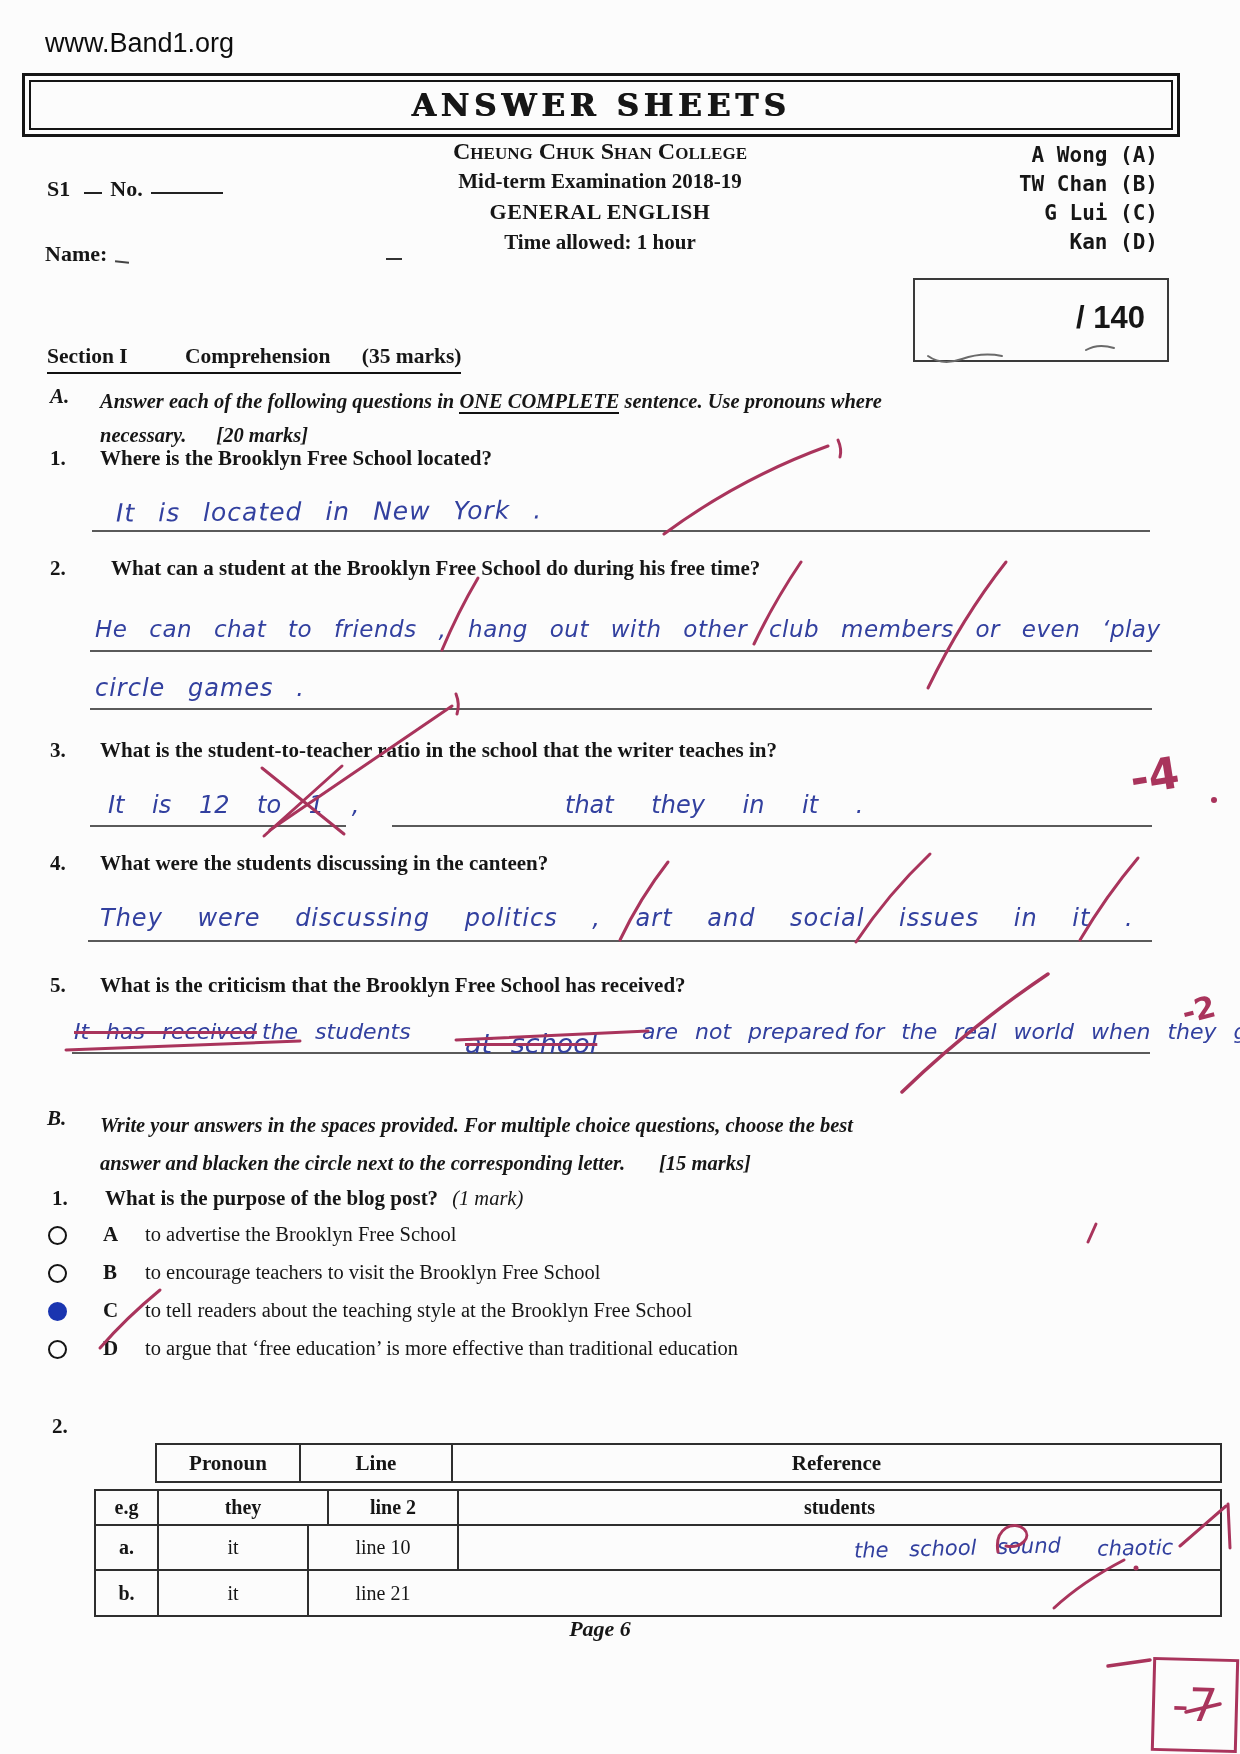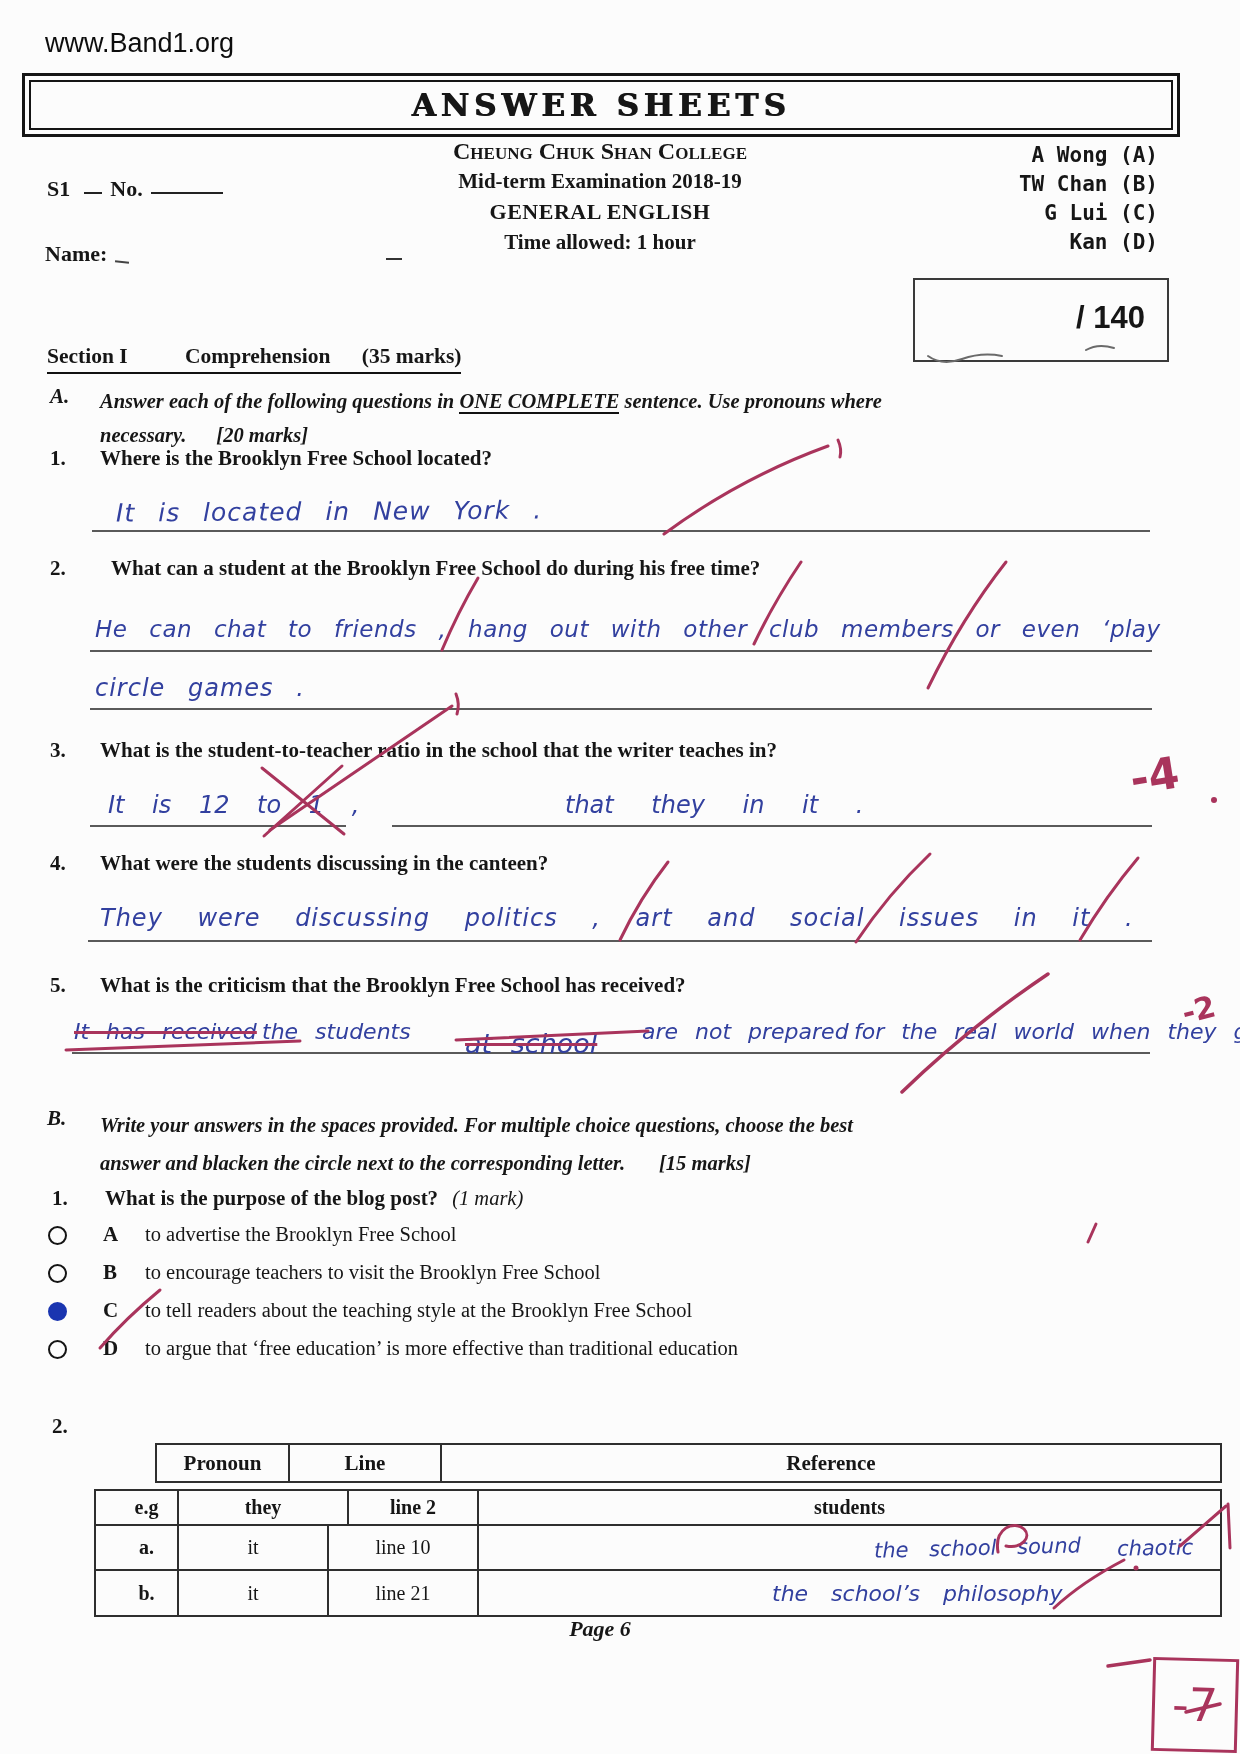--- a/index.html
+++ b/index.html
@@ -27,21 +27,21 @@
   .hw{font-family:"DejaVu Sans",sans-serif;font-style:italic;color:#32409f;white-space:nowrap;}
   .strike{text-decoration:line-through;text-decoration-color:#a9345c;text-decoration-thickness:2.5px;}
   .red-hand{font-family:"DejaVu Sans",sans-serif;color:#a9345c;font-weight:bold;}
   
   .opt-circle{width:19px;height:19px;border-radius:50%;border:2.5px solid #141414;box-sizing:border-box;background:#fcfcfc;}
   .opt-circle.filled{background:#1a35b0;border-color:#1a35b0;}
   
   .tbl-head{left:155px;top:1443px;width:1067px;height:40px;border:2px solid #2e2e2e;display:flex;box-sizing:border-box;}
   .tbl-head .cell{display:flex;align-items:center;justify-content:center;font-weight:bold;font-size:21px;}
   .tbl-body{left:94px;top:1489px;width:1128px;border:2px solid #2e2e2e;box-sizing:border-box;}
-  .tbl-row{display:flex;box-sizing:border-box;padding-left:20px;}
+  .tbl-row{display:flex;box-sizing:border-box;}
   .tbl-row + .tbl-row{border-top:2px solid #2e2e2e;}
   .tbl-row .cell{display:flex;align-items:center;justify-content:center;font-size:20px;box-sizing:border-box;position:relative;}
   .cl{border-left:2px solid #2e2e2e;}
   .marks-layer{left:0;top:0;pointer-events:none;}
 </style>
 </head>
 <body>
 
 <div class="page">
 
@@ -145,21 +145,21 @@
   <div class="abs b" style="left:103px;top:1298px;font-size:21px;">C</div>
   <div class="abs opt-text" style="left:145px;top:1299px;">to tell readers about the teaching style at the Brooklyn Free School</div>
 
   <div class="abs opt-circle" style="left:48px;top:1340px;"></div>
   <div class="abs b" style="left:103px;top:1336px;font-size:21px;">D</div>
   <div class="abs opt-text" style="left:145px;top:1337px;">to argue that ‘free education’ is more effective than traditional education</div>
 
   <div class="abs q-num" style="left:52px;top:1414px;">2.</div>
 
   <div class="abs tbl-head">
-    <div class="cell" style="width:131px;">Pronoun</div>
+    <div class="cell" style="width:142px;">Pronoun</div>
     <div class="cell cl" style="width:150px;">Line</div>
     <div class="cell cl" style="flex:1;">Reference</div>
   </div>
   <div class="abs tbl-body">
     <div class="tbl-row" style="height:33px;">
       <div class="cell b" style="width:61px;">e.g</div>
       <div class="cell cl b" style="width:170px;">they</div>
       <div class="cell cl b" style="width:130px;">line 2</div>
       <div class="cell cl b" style="flex:1;">students</div>
     </div>
@@ -169,23 +169,20 @@
       <div class="cell cl" style="width:150px;">line 10</div>
       <div class="cell cl" style="flex:1;justify-content:flex-start;">
         <span class="hw" style="margin-left:395px;font-size:21px;word-spacing:14px;transform:rotate(-1.5deg);">the school sound</span>
         <span class="hw" style="margin-left:36px;font-size:21px;transform:rotate(-1deg);">chaotic</span>
       </div>
     </div>
     <div class="tbl-row" style="height:46px;">
       <div class="cell b" style="width:61px;">b.</div>
       <div class="cell cl" style="width:150px;">it</div>
       <div class="cell cl" style="width:150px;">line 21</div>
-      <div class="cell cl" style="flex:1;justify-content:flex-start;">
-        <span class="hw" style="margin-left:293px;font-size:22px;word-spacing:16px;">the school’s philosophy</span>
-      </div>
     </div>
   </div>
 
   <div class="abs bi" style="left:0;top:1616px;width:1200px;text-align:center;font-size:22px;">Page 6</div>
 
   <div class="abs" style="left:1152px;top:1658px;width:80px;height:88px;border:3.5px solid #a9345c;transform:rotate(1.5deg);display:flex;align-items:center;justify-content:center;">
     <span class="red-hand" style="font-size:46px;font-weight:normal;">-7</span>
   </div>
 
   <svg class="abs marks-layer" width="1240" height="1754" viewBox="0 0 1240 1754">

